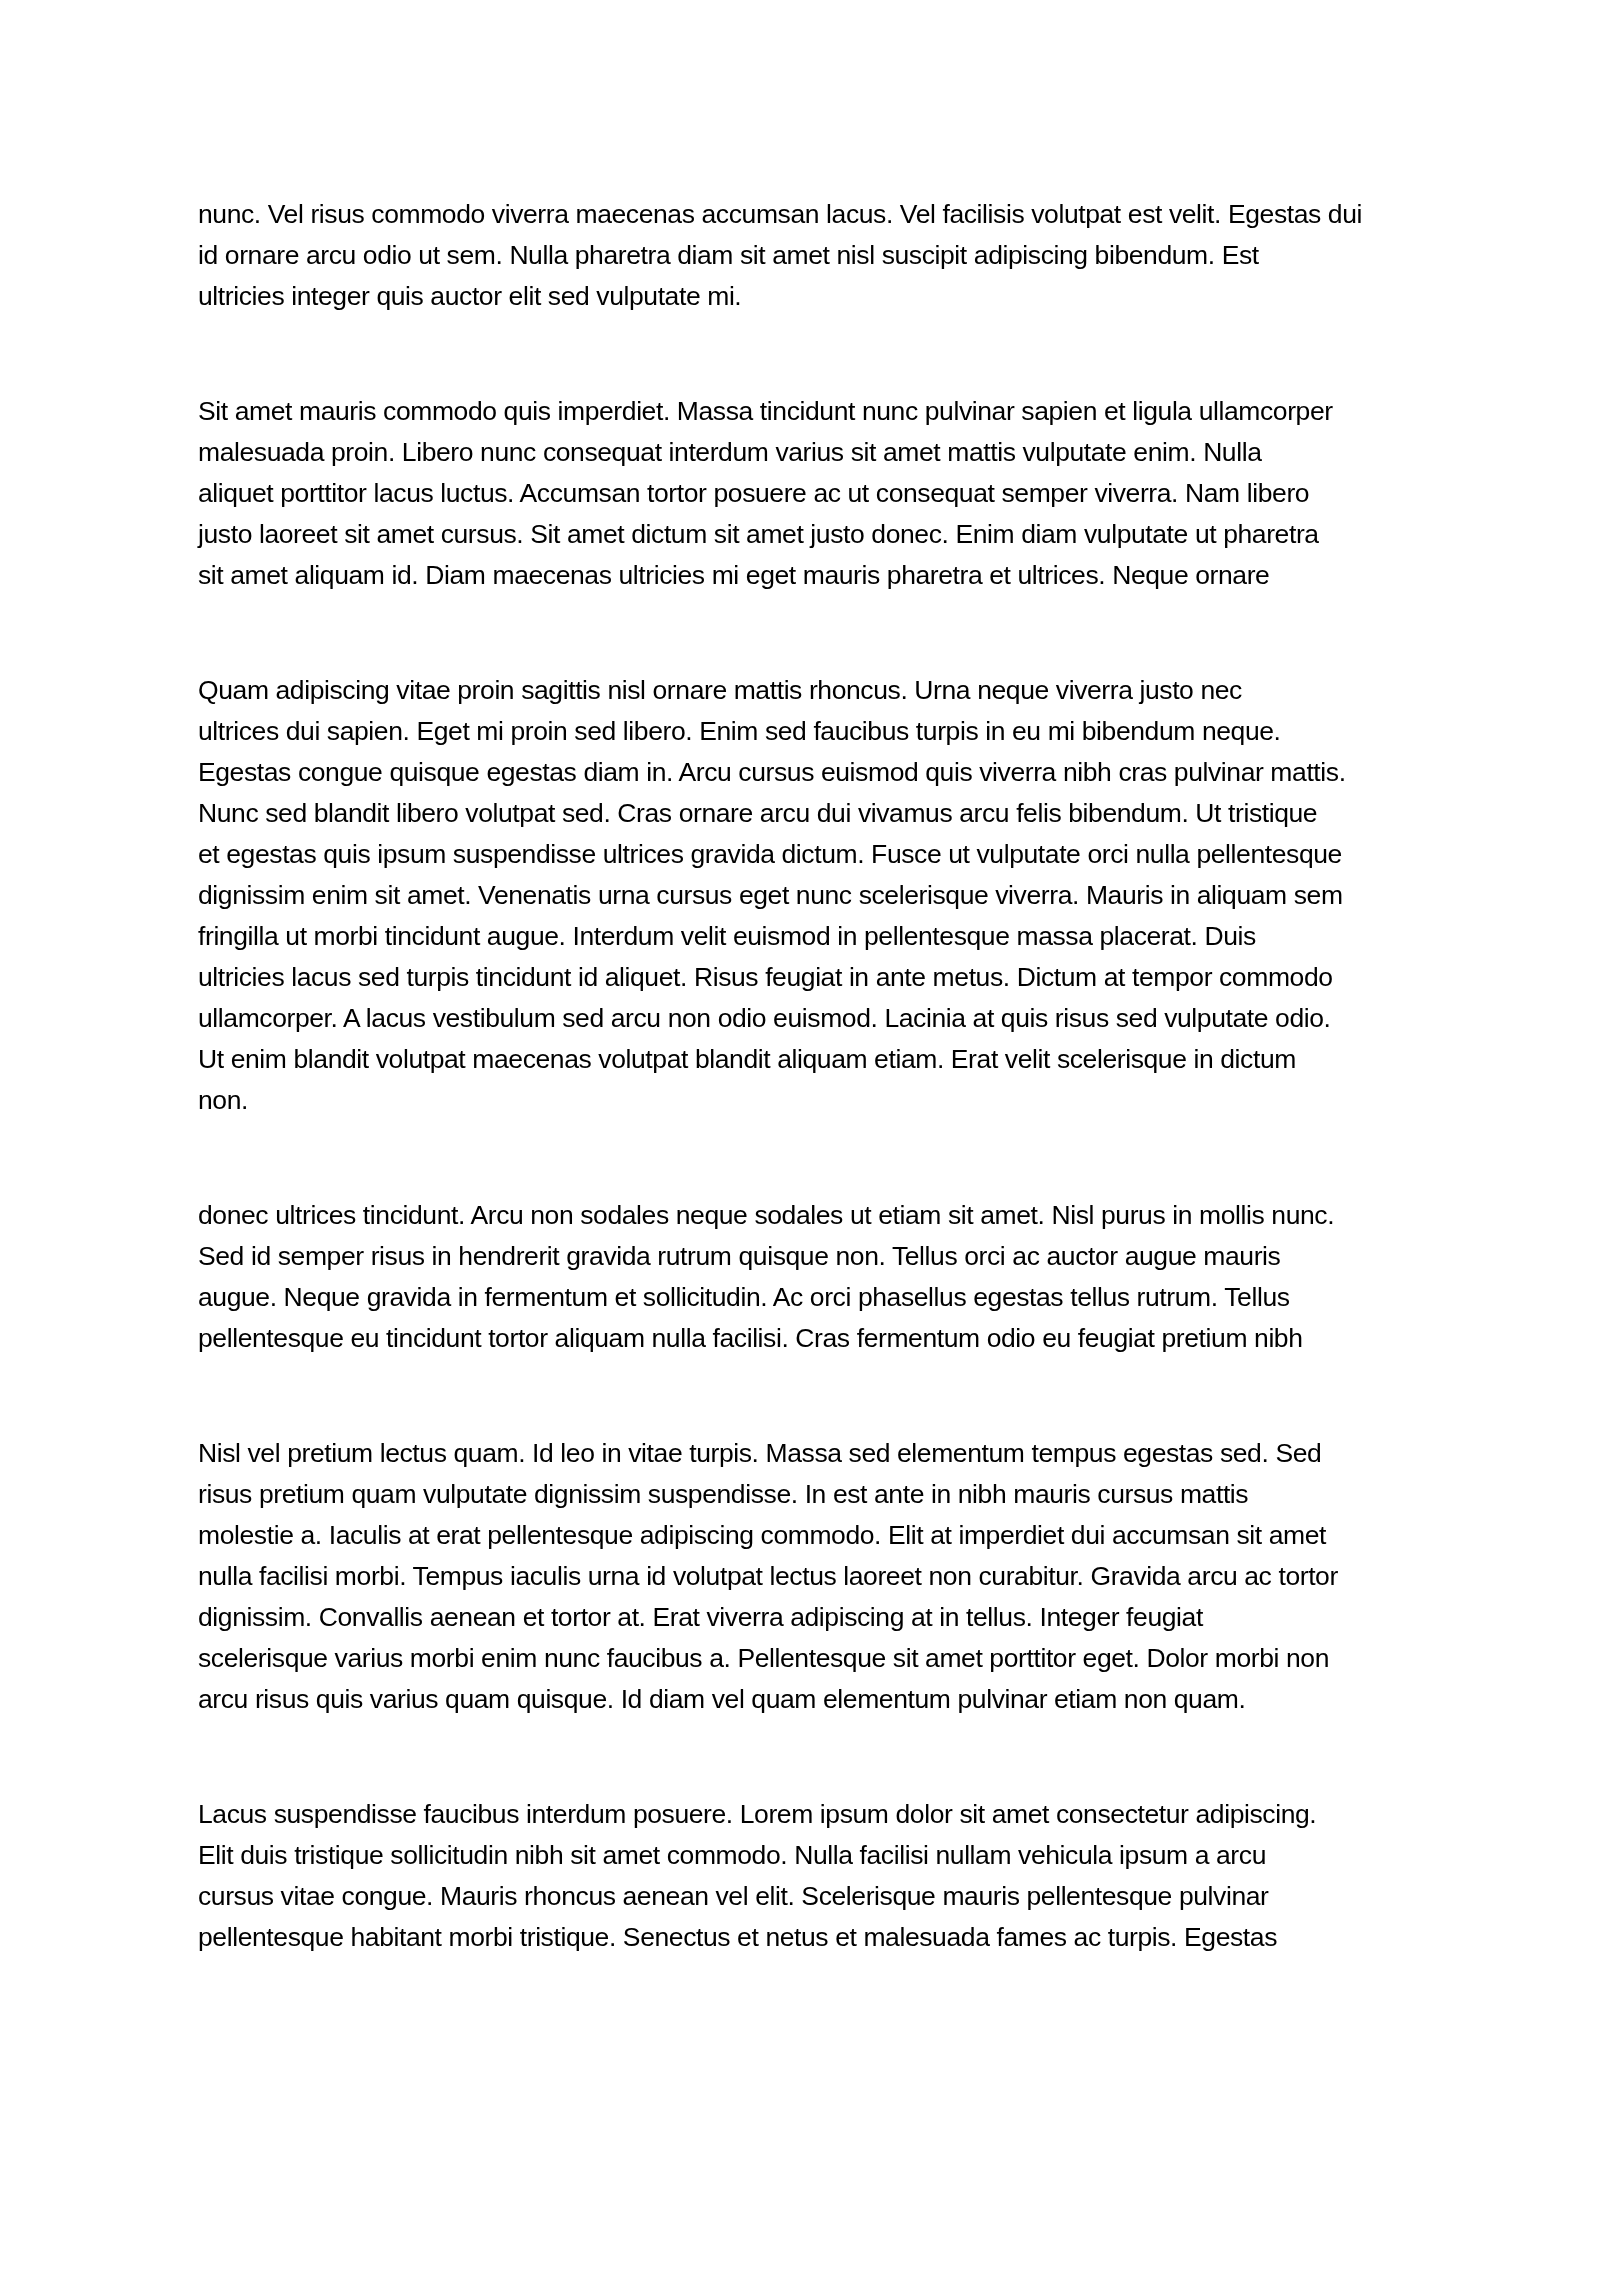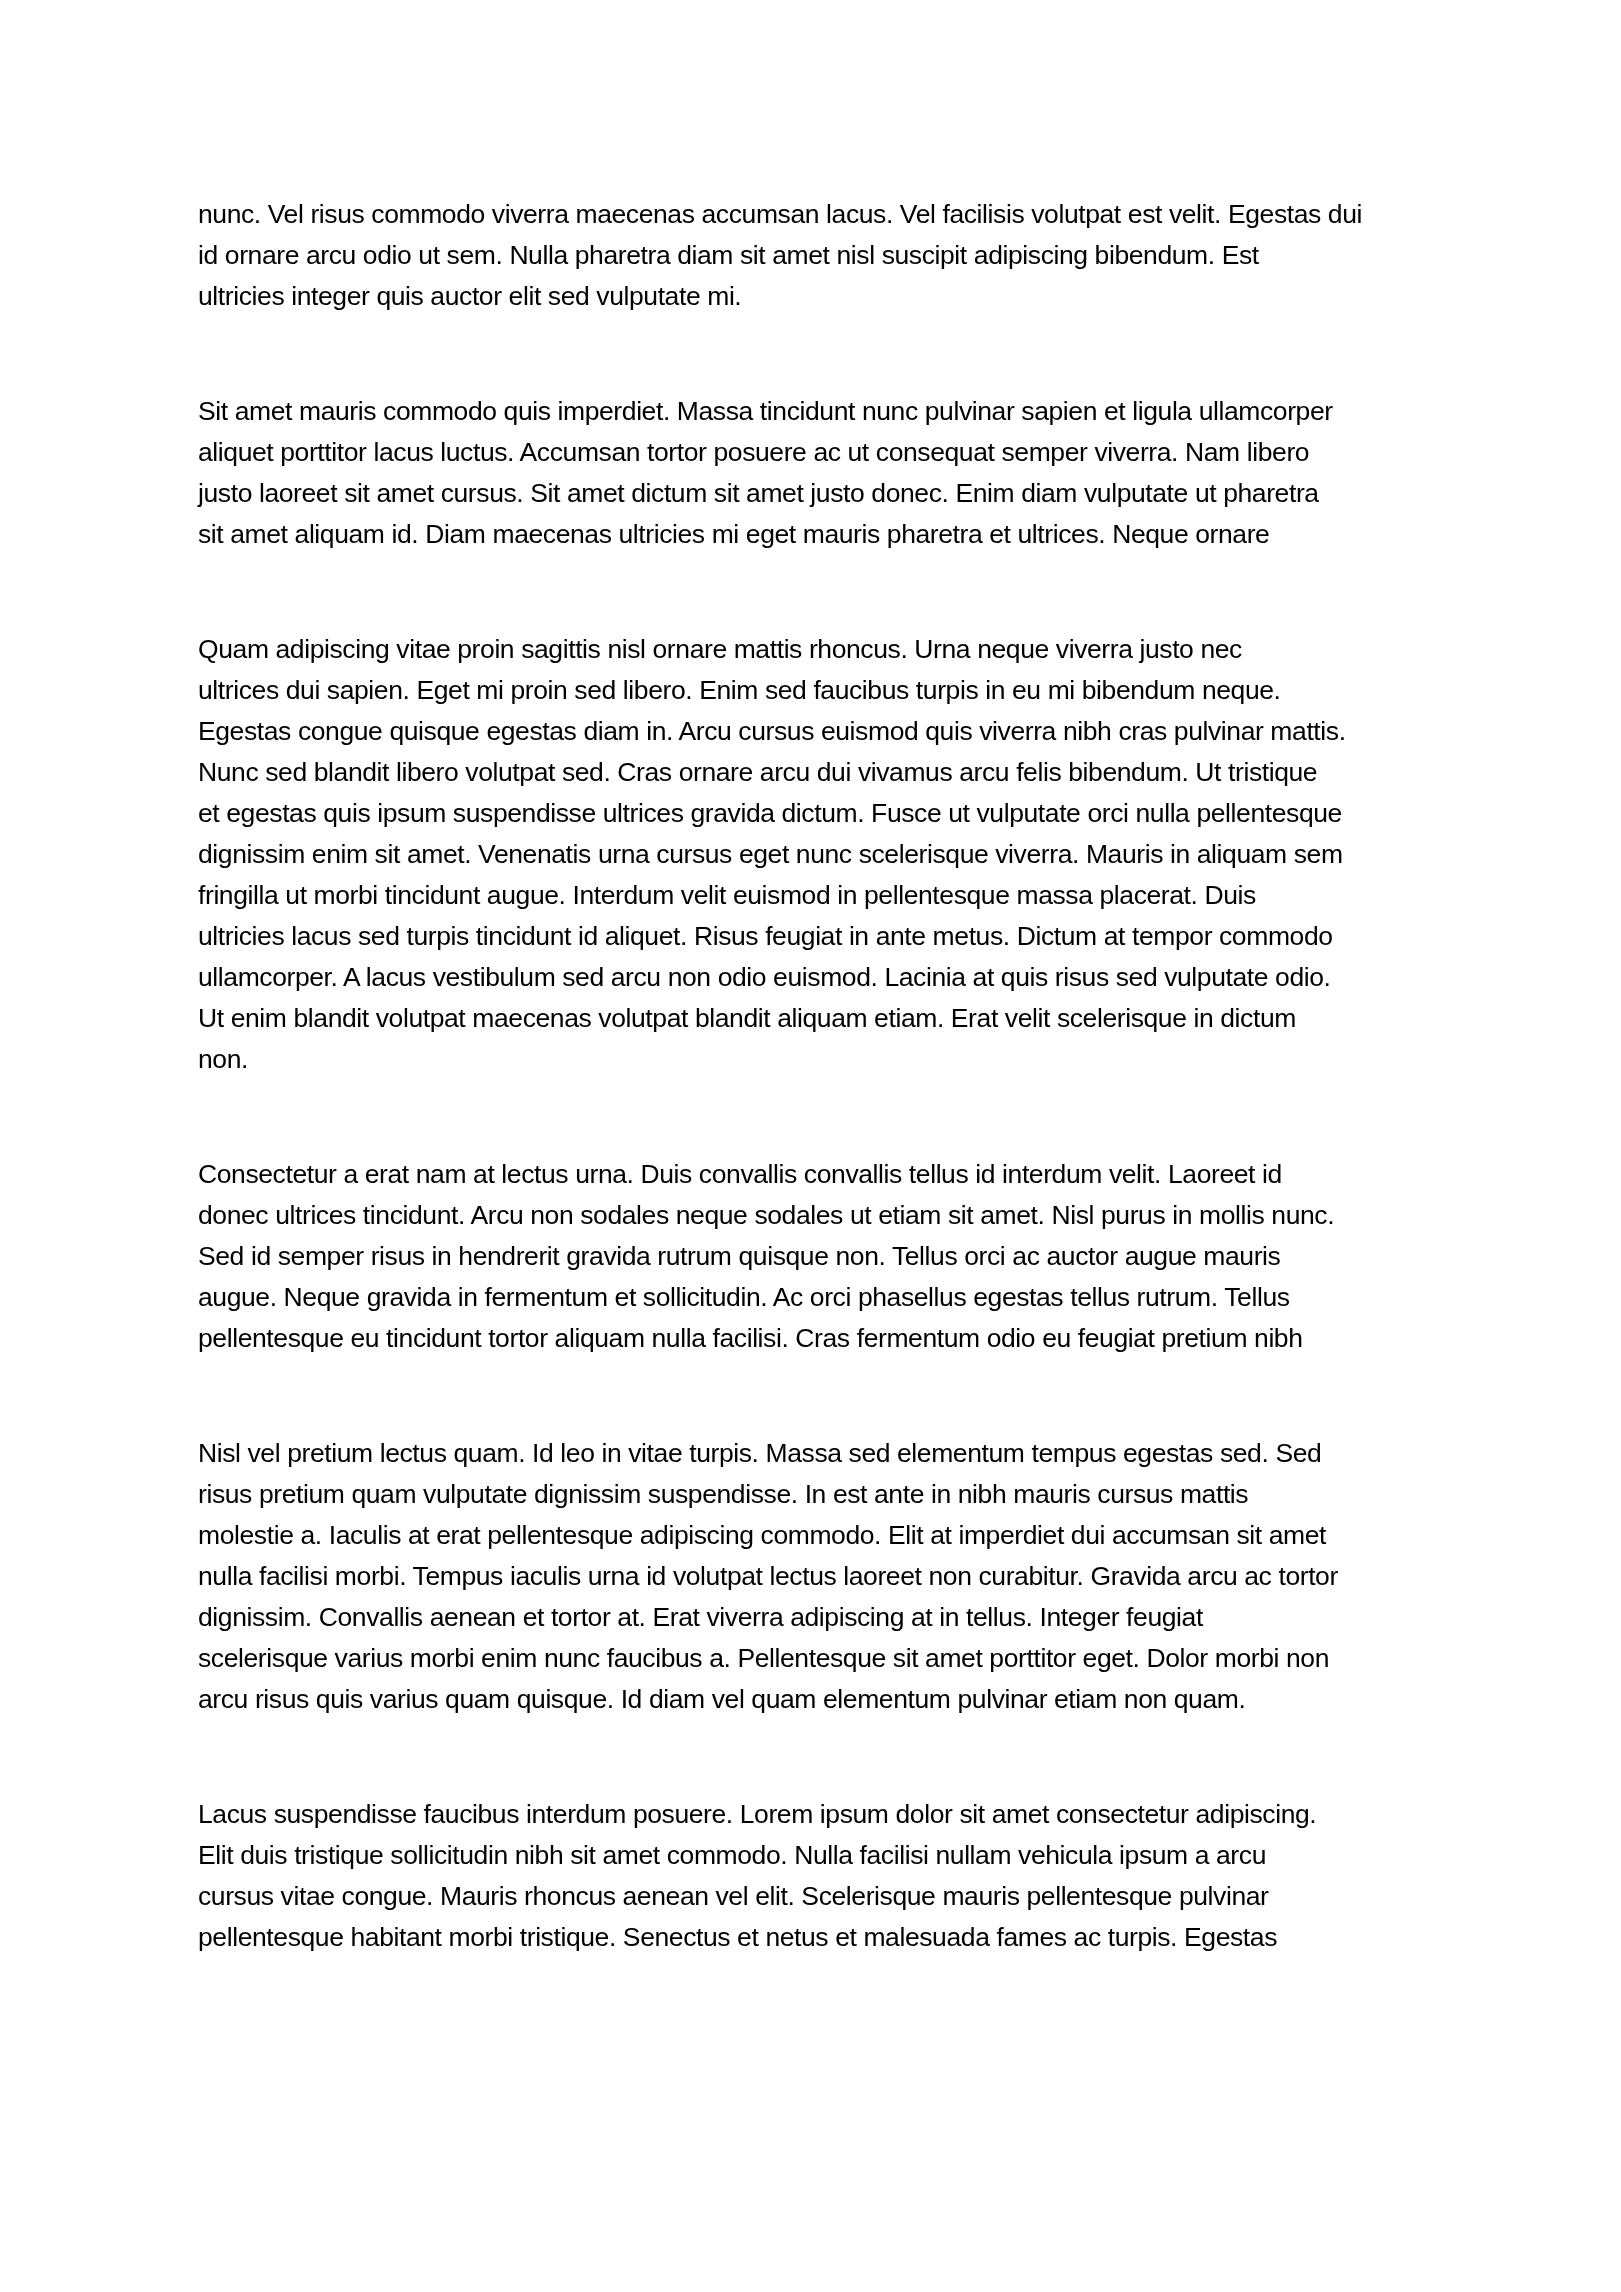--- a/index.html
+++ b/index.html
@@ -44,39 +44,39 @@
 
 <div class="page" style="background: rgb(255, 255, 255);">
   <div class="content" id="doc-body" style="color: rgb(0, 0, 0);">
       <p class="para">
         <span class="line">nunc. Vel risus commodo viverra maecenas accumsan lacus. Vel facilisis volutpat est velit. Egestas dui</span>
         <span class="line">id ornare arcu odio ut sem. Nulla pharetra diam sit amet nisl suscipit adipiscing bibendum. Est</span>
         <span class="line">ultricies integer quis auctor elit sed vulputate mi.</span>
       </p>
       <p class="para">
         <span class="line">Sit amet mauris commodo quis imperdiet. Massa tincidunt nunc pulvinar sapien et ligula ullamcorper</span>
+        <span class="line">malesuada proin. Libero nunc consequat interdum varius sit amet mattis vulputate enim. Nulla</span>
         <span class="line">aliquet porttitor lacus luctus. Accumsan tortor posuere ac ut consequat semper viverra. Nam libero</span>
         <span class="line">justo laoreet sit amet cursus. Sit amet dictum sit amet justo donec. Enim diam vulputate ut pharetra</span>
         <span class="line">sit amet aliquam id. Diam maecenas ultricies mi eget mauris pharetra et ultrices. Neque ornare</span>
       </p>
       <p class="para">
         <span class="line">Quam adipiscing vitae proin sagittis nisl ornare mattis rhoncus. Urna neque viverra justo nec</span>
         <span class="line">ultrices dui sapien. Eget mi proin sed libero. Enim sed faucibus turpis in eu mi bibendum neque.</span>
         <span class="line">Egestas congue quisque egestas diam in. Arcu cursus euismod quis viverra nibh cras pulvinar mattis.</span>
         <span class="line">Nunc sed blandit libero volutpat sed. Cras ornare arcu dui vivamus arcu felis bibendum. Ut tristique</span>
         <span class="line">et egestas quis ipsum suspendisse ultrices gravida dictum. Fusce ut vulputate orci nulla pellentesque</span>
         <span class="line">dignissim enim sit amet. Venenatis urna cursus eget nunc scelerisque viverra. Mauris in aliquam sem</span>
         <span class="line">fringilla ut morbi tincidunt augue. Interdum velit euismod in pellentesque massa placerat. Duis</span>
         <span class="line">ultricies lacus sed turpis tincidunt id aliquet. Risus feugiat in ante metus. Dictum at tempor commodo</span>
         <span class="line">ullamcorper. A lacus vestibulum sed arcu non odio euismod. Lacinia at quis risus sed vulputate odio.</span>
         <span class="line">Ut enim blandit volutpat maecenas volutpat blandit aliquam etiam. Erat velit scelerisque in dictum</span>
         <span class="line">non.</span>
       </p>
       <p class="para">
-        <span class="line">Consectetur a erat nam at lectus urna. Duis convallis convallis tellus id interdum velit. Laoreet id</span>
         <span class="line">donec ultrices tincidunt. Arcu non sodales neque sodales ut etiam sit amet. Nisl purus in mollis nunc.</span>
         <span class="line">Sed id semper risus in hendrerit gravida rutrum quisque non. Tellus orci ac auctor augue mauris</span>
         <span class="line">augue. Neque gravida in fermentum et sollicitudin. Ac orci phasellus egestas tellus rutrum. Tellus</span>
         <span class="line">pellentesque eu tincidunt tortor aliquam nulla facilisi. Cras fermentum odio eu feugiat pretium nibh</span>
       </p>
       <p class="para">
         <span class="line">Nisl vel pretium lectus quam. Id leo in vitae turpis. Massa sed elementum tempus egestas sed. Sed</span>
         <span class="line">risus pretium quam vulputate dignissim suspendisse. In est ante in nibh mauris cursus mattis</span>
         <span class="line">molestie a. Iaculis at erat pellentesque adipiscing commodo. Elit at imperdiet dui accumsan sit amet</span>
         <span class="line">nulla facilisi morbi. Tempus iaculis urna id volutpat lectus laoreet non curabitur. Gravida arcu ac tortor</span>

